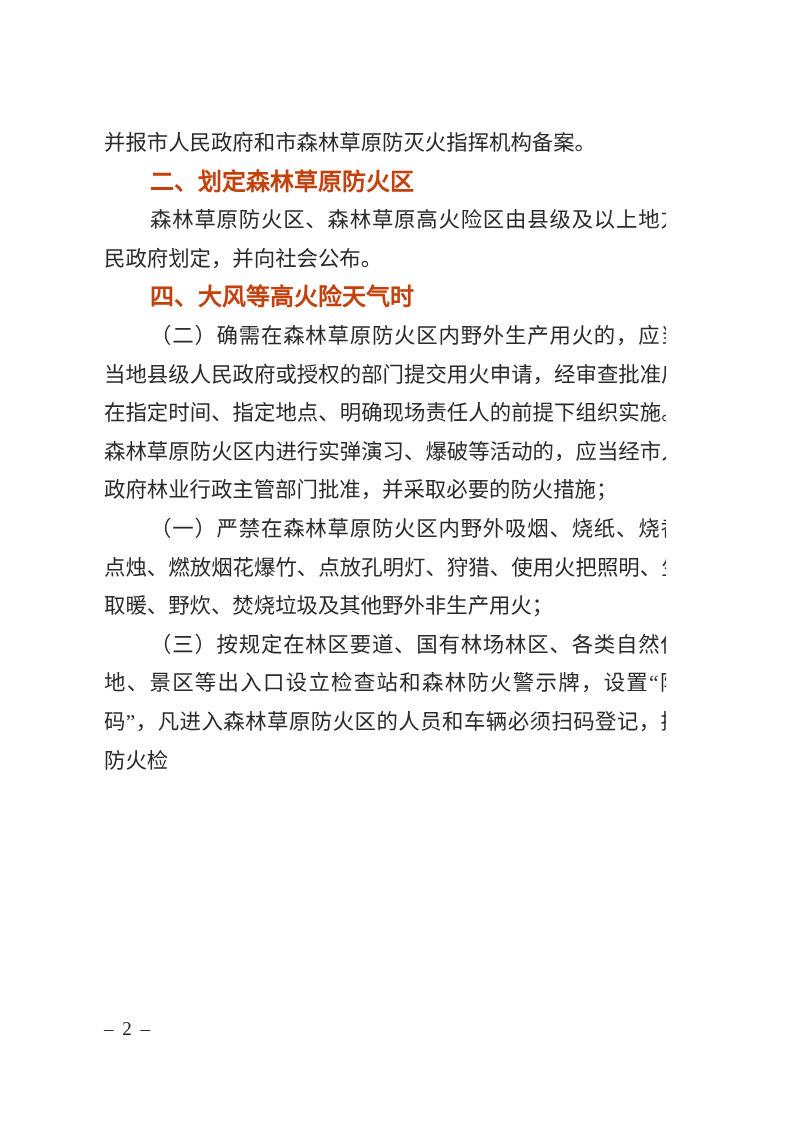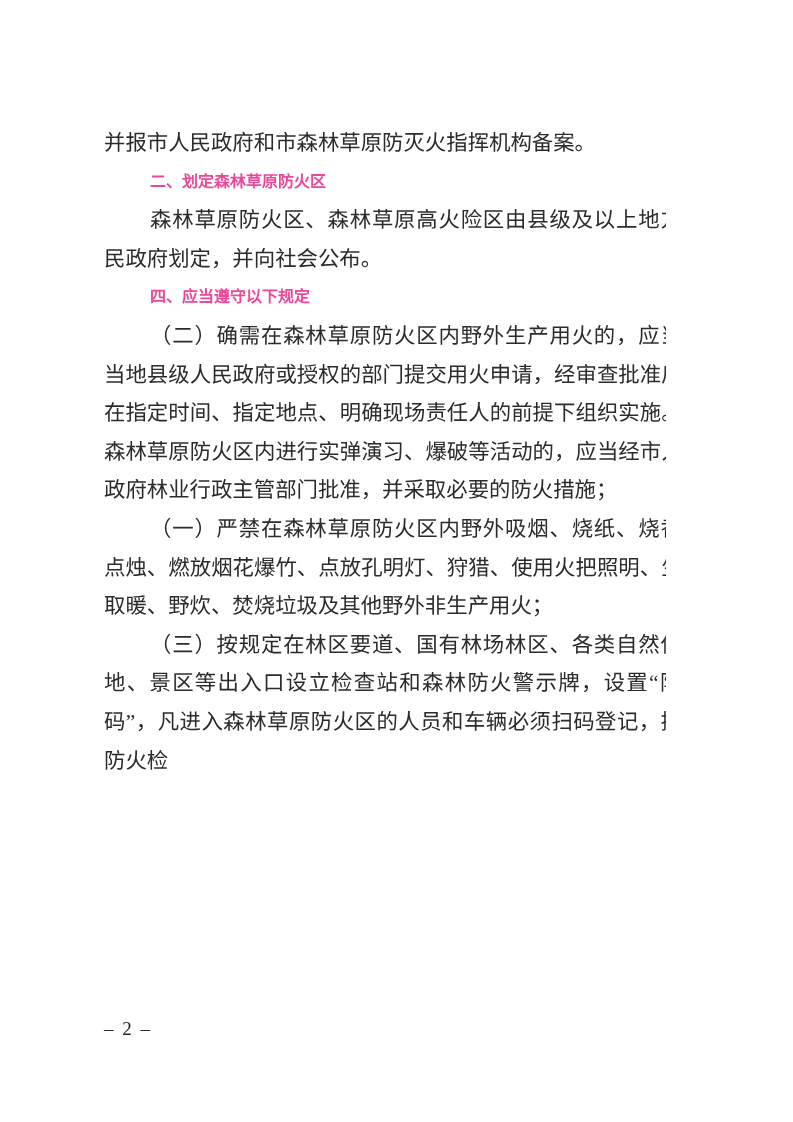--- a/index.html
+++ b/index.html
@@ -38,22 +38,22 @@
   }
   .para-cont {
     text-indent: 0;
     font-family: "Liberation Serif", serif;
     font-weight: 400;
   }
   .heading {
     text-indent: 46px;
     font-family: "Liberation Sans", sans-serif;
     font-weight: 700;
-    color: #ec4899;
-    font-size: 16px;
+    color: #c2410c;
+    font-size: 24px;
     line-height: 38.6px;
     text-align: left;
   }
   .page-number {
     position: absolute;
     left: 104px;
     top: 1018px;
     font-family: "Liberation Serif", serif;
     font-size: 19px;
     color: #222222;
@@ -62,19 +62,19 @@
   }
 </style>
 </head>
 <body>
 
 <div class="page">
   <div class="content">
     <p class="para-cont">并报市人民政府和市森林草原防灭火指挥机构备案。</p>
     <h2 class="heading">二、划定森林草原防火区</h2>
     <p class="para">森林草原防火区、森林草原高火险区由县级及以上地方人民政府划定，并向社会公布。</p>
-    <h2 class="heading">四、应当遵守以下规定</h2>
+    <h2 class="heading">四、大风等高火险天气时</h2>
     <p class="para">（二）确需在森林草原防火区内野外生产用火的，应当向当地县级人民政府或授权的部门提交用火申请，经审查批准后，在指定时间、指定地点、明确现场责任人的前提下组织实施。在森林草原防火区内进行实弹演习、爆破等活动的，应当经市人民政府林业行政主管部门批准，并采取必要的防火措施；</p>
     <p class="para">（一）严禁在森林草原防火区内野外吸烟、烧纸、烧香、点烛、燃放烟花爆竹、点放孔明灯、狩猎、使用火把照明、生火取暖、野炊、焚烧垃圾及其他野外非生产用火；</p>
     <p class="para">（三）按规定在林区要道、国有林场林区、各类自然保护地、景区等出入口设立检查站和森林防火警示牌，设置“防火码”，凡进入森林草原防火区的人员和车辆必须扫码登记，接受防火检</p>
   </div>
   <div class="page-number">– 2 –</div>
 </div>
 
 </body></html>

